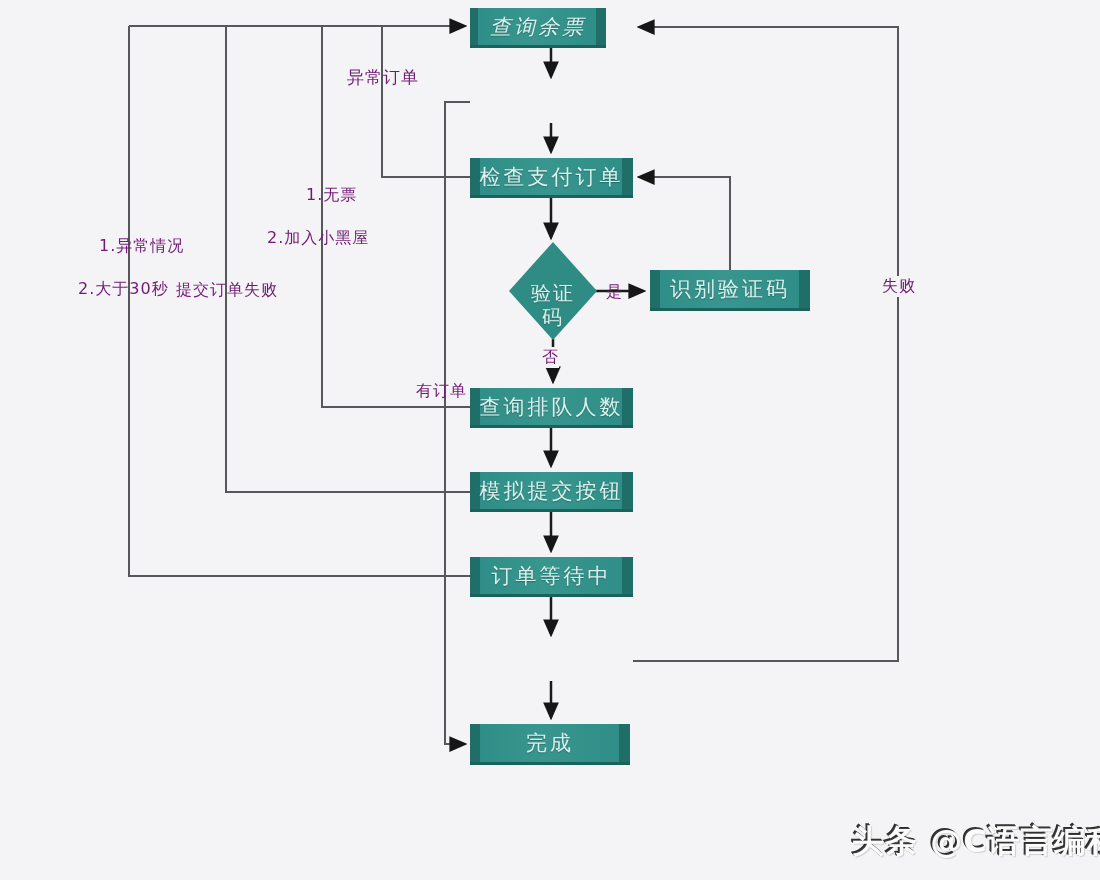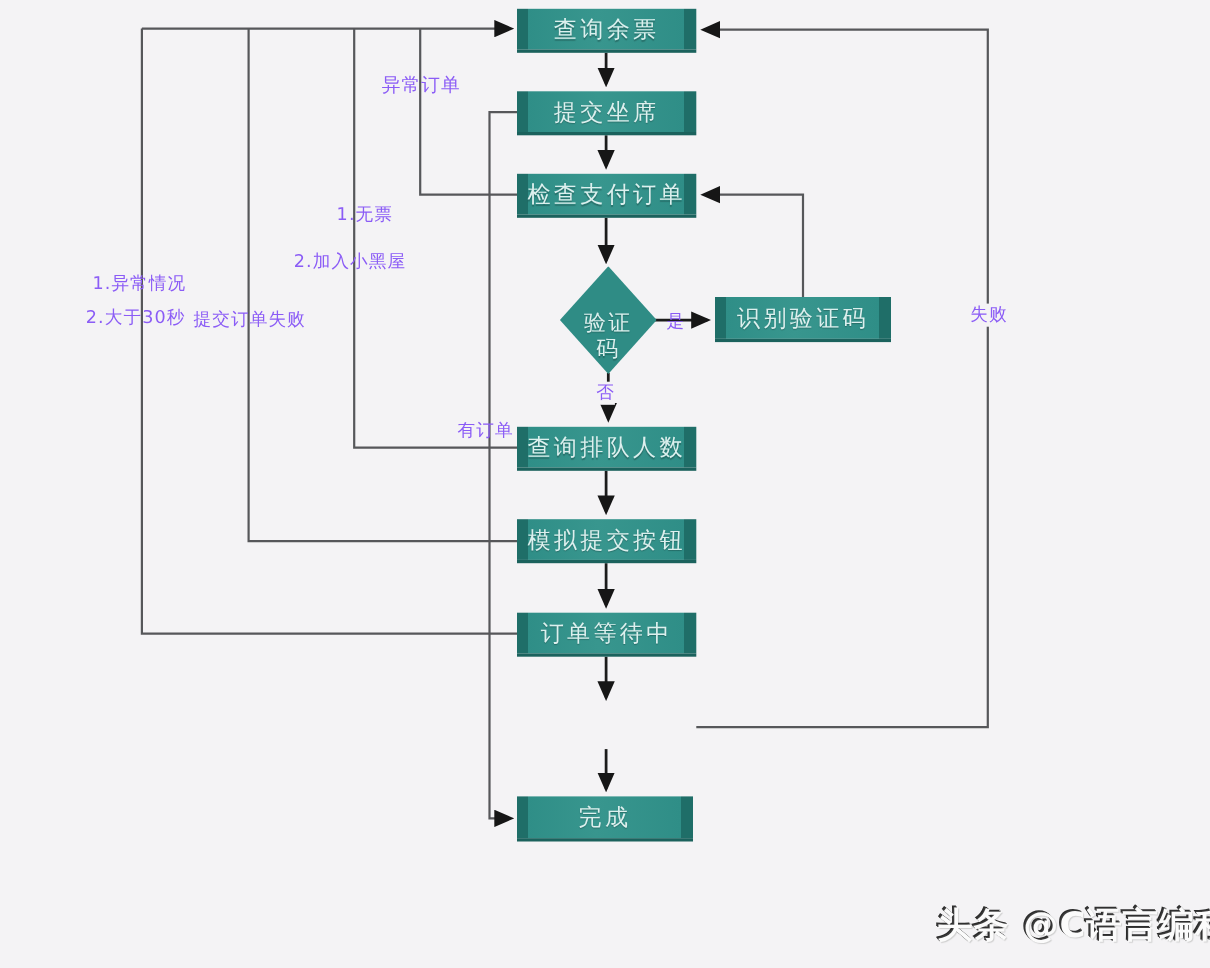--- a/index.html
+++ b/index.html
@@ -21,21 +21,21 @@
     color:#dcf0ee;
     font-size:21px;
     letter-spacing:3px;
     background:linear-gradient(90deg,
       #1f6e68 0%, #1f6e68 6%,
       #2f8e87 6%, #38968e 45%,
       #2f8e87 93%, #1f6e68 93%);
     border-bottom:3px solid #1b625d;
     text-shadow:0 1px 1px rgba(0,0,0,.25);
   }
-  #node-query-tickets   {left:470px;top:8px;  width:163px;height:40px;}
+  #node-query-tickets   {left:470px;top:8px;  width:136px;height:40px;font-style:italic;}
   #node-submit-seat     {left:470px;top:83px; width:163px;height:40px;}
   #node-check-payment   {left:470px;top:158px;width:163px;height:40px;}
   #node-recognize-captcha{left:650px;top:270px;width:160px;height:41px;}
   #node-query-queue     {left:470px;top:388px;width:163px;height:40px;}
   #node-simulate-submit {left:470px;top:472px;width:163px;height:40px;}
   #node-order-waiting   {left:470px;top:557px;width:163px;height:40px;}
   #node-get-order       {left:470px;top:641px;width:163px;height:40px;}
   #node-done            {left:470px;top:724px;width:160px;height:41px;}
   #node-captcha{
     position:absolute;left:509px;top:242px;width:88px;height:98px;
@@ -43,26 +43,26 @@
     background:#2f8c85;
     border:none;
     display:flex;align-items:center;justify-content:center;
   }
   #node-captcha .diamond-text{
     width:48px;text-align:center;
     color:#dcf0ee;font-size:20px;letter-spacing:2px;line-height:1.2;margin-top:28px;
   }
   .elabel{
     position:absolute;
-    color:#8b5cf6;font-size:16px;letter-spacing:1px;white-space:nowrap;
+    color:#701a75;font-size:16px;letter-spacing:1px;white-space:nowrap;
   }
   #label-abnormal-order{left:347px;top:66px;font-size:17px;}
   #label-no-ticket     {left:293px;top:185px;margin-left:13px;}
   #label-blacklist     {left:267px;top:228px;}
-  #label-abnormal-case {left:84px; top:236px;margin-top:12px;}
+  #label-abnormal-case {left:99px; top:236px;}
   #label-over-30s      {left:63px; top:279px;margin-left:15px;}
   #label-submit-fail   {left:176px;top:280px;}
   #label-has-order     {left:416px;top:381px;}
   #label-fail          {left:880px;top:276px;background:#f4f3f5;padding:0 2px;}
   #label-yes           {left:606px;top:282px;}
   #label-no            {left:542px;top:347px;background:#f4f3f5;}
   .watermark{
     position:absolute;left:852px;top:820px;
     font-size:32px;font-weight:bold;letter-spacing:1px;
     color:#fbfbfb;
@@ -96,21 +96,20 @@
     <path d="M551,198 L551,237" stroke="#1b1b1b" stroke-width="2.5" fill="none" marker-end="url(#arrow)"></path>
     <path d="M553,339 L553,381" stroke="#1b1b1b" stroke-width="2.5" fill="none" marker-end="url(#arrow)"></path>
     <path d="M551,428 L551,465" stroke="#1b1b1b" stroke-width="2.5" fill="none" marker-end="url(#arrow)"></path>
     <path d="M551,512 L551,550" stroke="#1b1b1b" stroke-width="2.5" fill="none" marker-end="url(#arrow)"></path>
     <path d="M551,597 L551,634" stroke="#1b1b1b" stroke-width="2.5" fill="none" marker-end="url(#arrow)"></path>
     <path d="M551,681 L551,717" stroke="#1b1b1b" stroke-width="2.5" fill="none" marker-end="url(#arrow)"></path>
     <path d="M595,291 L643,291" stroke="#1b1b1b" stroke-width="2.5" fill="none" marker-end="url(#arrow)"></path>
   </svg>
 
   <div class="node" id="node-query-tickets">查询余票</div>
-  <div class="node" id="node-submit-seat">提交坐席</div>
   <div class="node" id="node-check-payment">检查支付订单</div>
   <div class="node" id="node-captcha">
     <span class="diamond-text">验证码</span>
   </div>
   <div class="node" id="node-query-queue">查询排队人数</div>
   <div class="node" id="node-recognize-captcha">识别验证码</div>
   <div class="node" id="node-simulate-submit">模拟提交按钮</div>
   <div class="node" id="node-order-waiting">订单等待中</div>
   <div class="node" id="node-done">完成</div>
 

